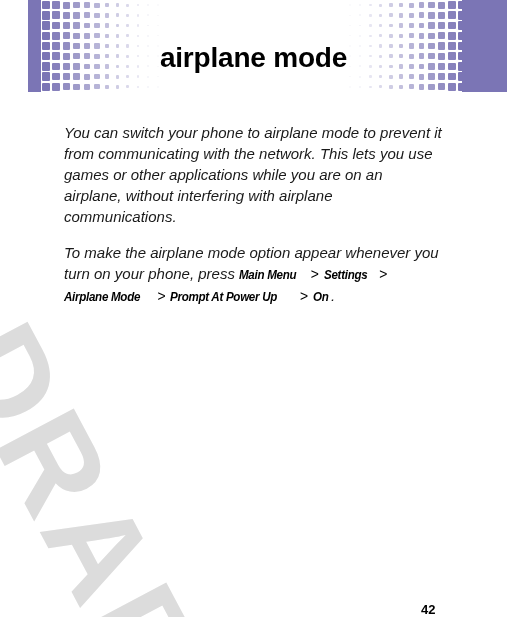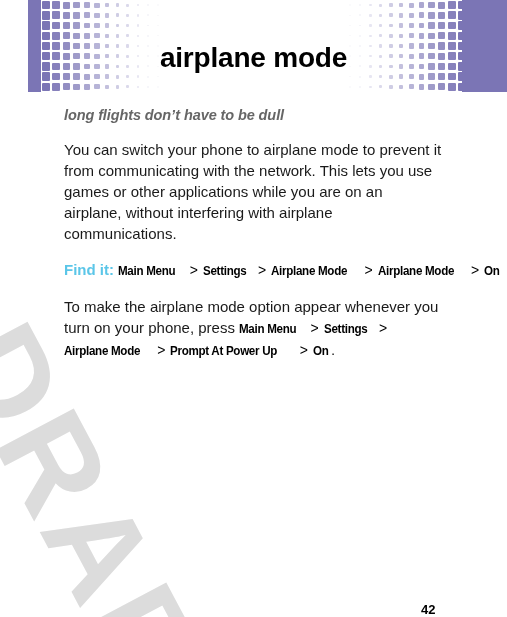--- a/index.html
+++ b/index.html
@@ -115,20 +115,21 @@
     font-style: italic;
     color: #666666;
     margin-bottom: 16px;
     letter-spacing: -0.1px;
   }
   .para {
     font-size: 15px;
     color: #1a1a1a;
     line-height: 21px;
     margin-bottom: 15px;
+    font-style: italic;
   }
   .para:last-child { margin-bottom: 0; }
 
   .label-blue {
     color: #5bc6e8;
     font-weight: bold;
   }
   .menu {
     font-family: "Liberation Sans Narrow", "Liberation Sans", sans-serif;
     font-weight: bold;
@@ -857,29 +858,24 @@
           <div class="dot" style="width: 8.4px; height: 8.4px; opacity: 1; background: rgb(123, 117, 181);"></div>
         </div>
       </div>
     </div>
 </div>
 
 <div id="page-title">airplane mode</div>
 
 <div id="content">
 
-  <div id="subtitle">long flights don’t have to be dull</div>
 
   <p class="para">You can switch your phone to airplane mode to prevent it from communicating with the network. This lets you use games or other applications while you are on an airplane, without interfering with airplane communications.</p>
 
 
-  <p class="para findit-line">
-    <span class="label-blue">Find it:</span>
-    <span id="findit-path"><span class="menu">Main Menu</span><span class="sep"> &gt; </span><span class="menu">Settings</span><span class="sep"> &gt; </span><span class="menu">Airplane Mode</span><span class="sep"> &gt; </span><span class="menu">Airplane Mode</span><span class="sep"> &gt; </span><span class="menu">On</span></span>
-  </p>
 
   <p class="para">
     <span>To make the airplane mode option appear whenever you turn on your phone, press </span><span id="prompt-path"><span class="menu">Main Menu</span><span class="sep"> &gt; </span><span class="menu">Settings</span><span class="sep"> &gt; </span><span class="menu">Airplane Mode</span><span class="sep"> &gt; </span><span class="menu">Prompt At Power Up</span><span class="sep"> &gt; </span><span class="menu">On</span></span><span>.</span>
   </p>
 
 </div>
 
 <div id="page-number">42</div>
 
 </body></html>

